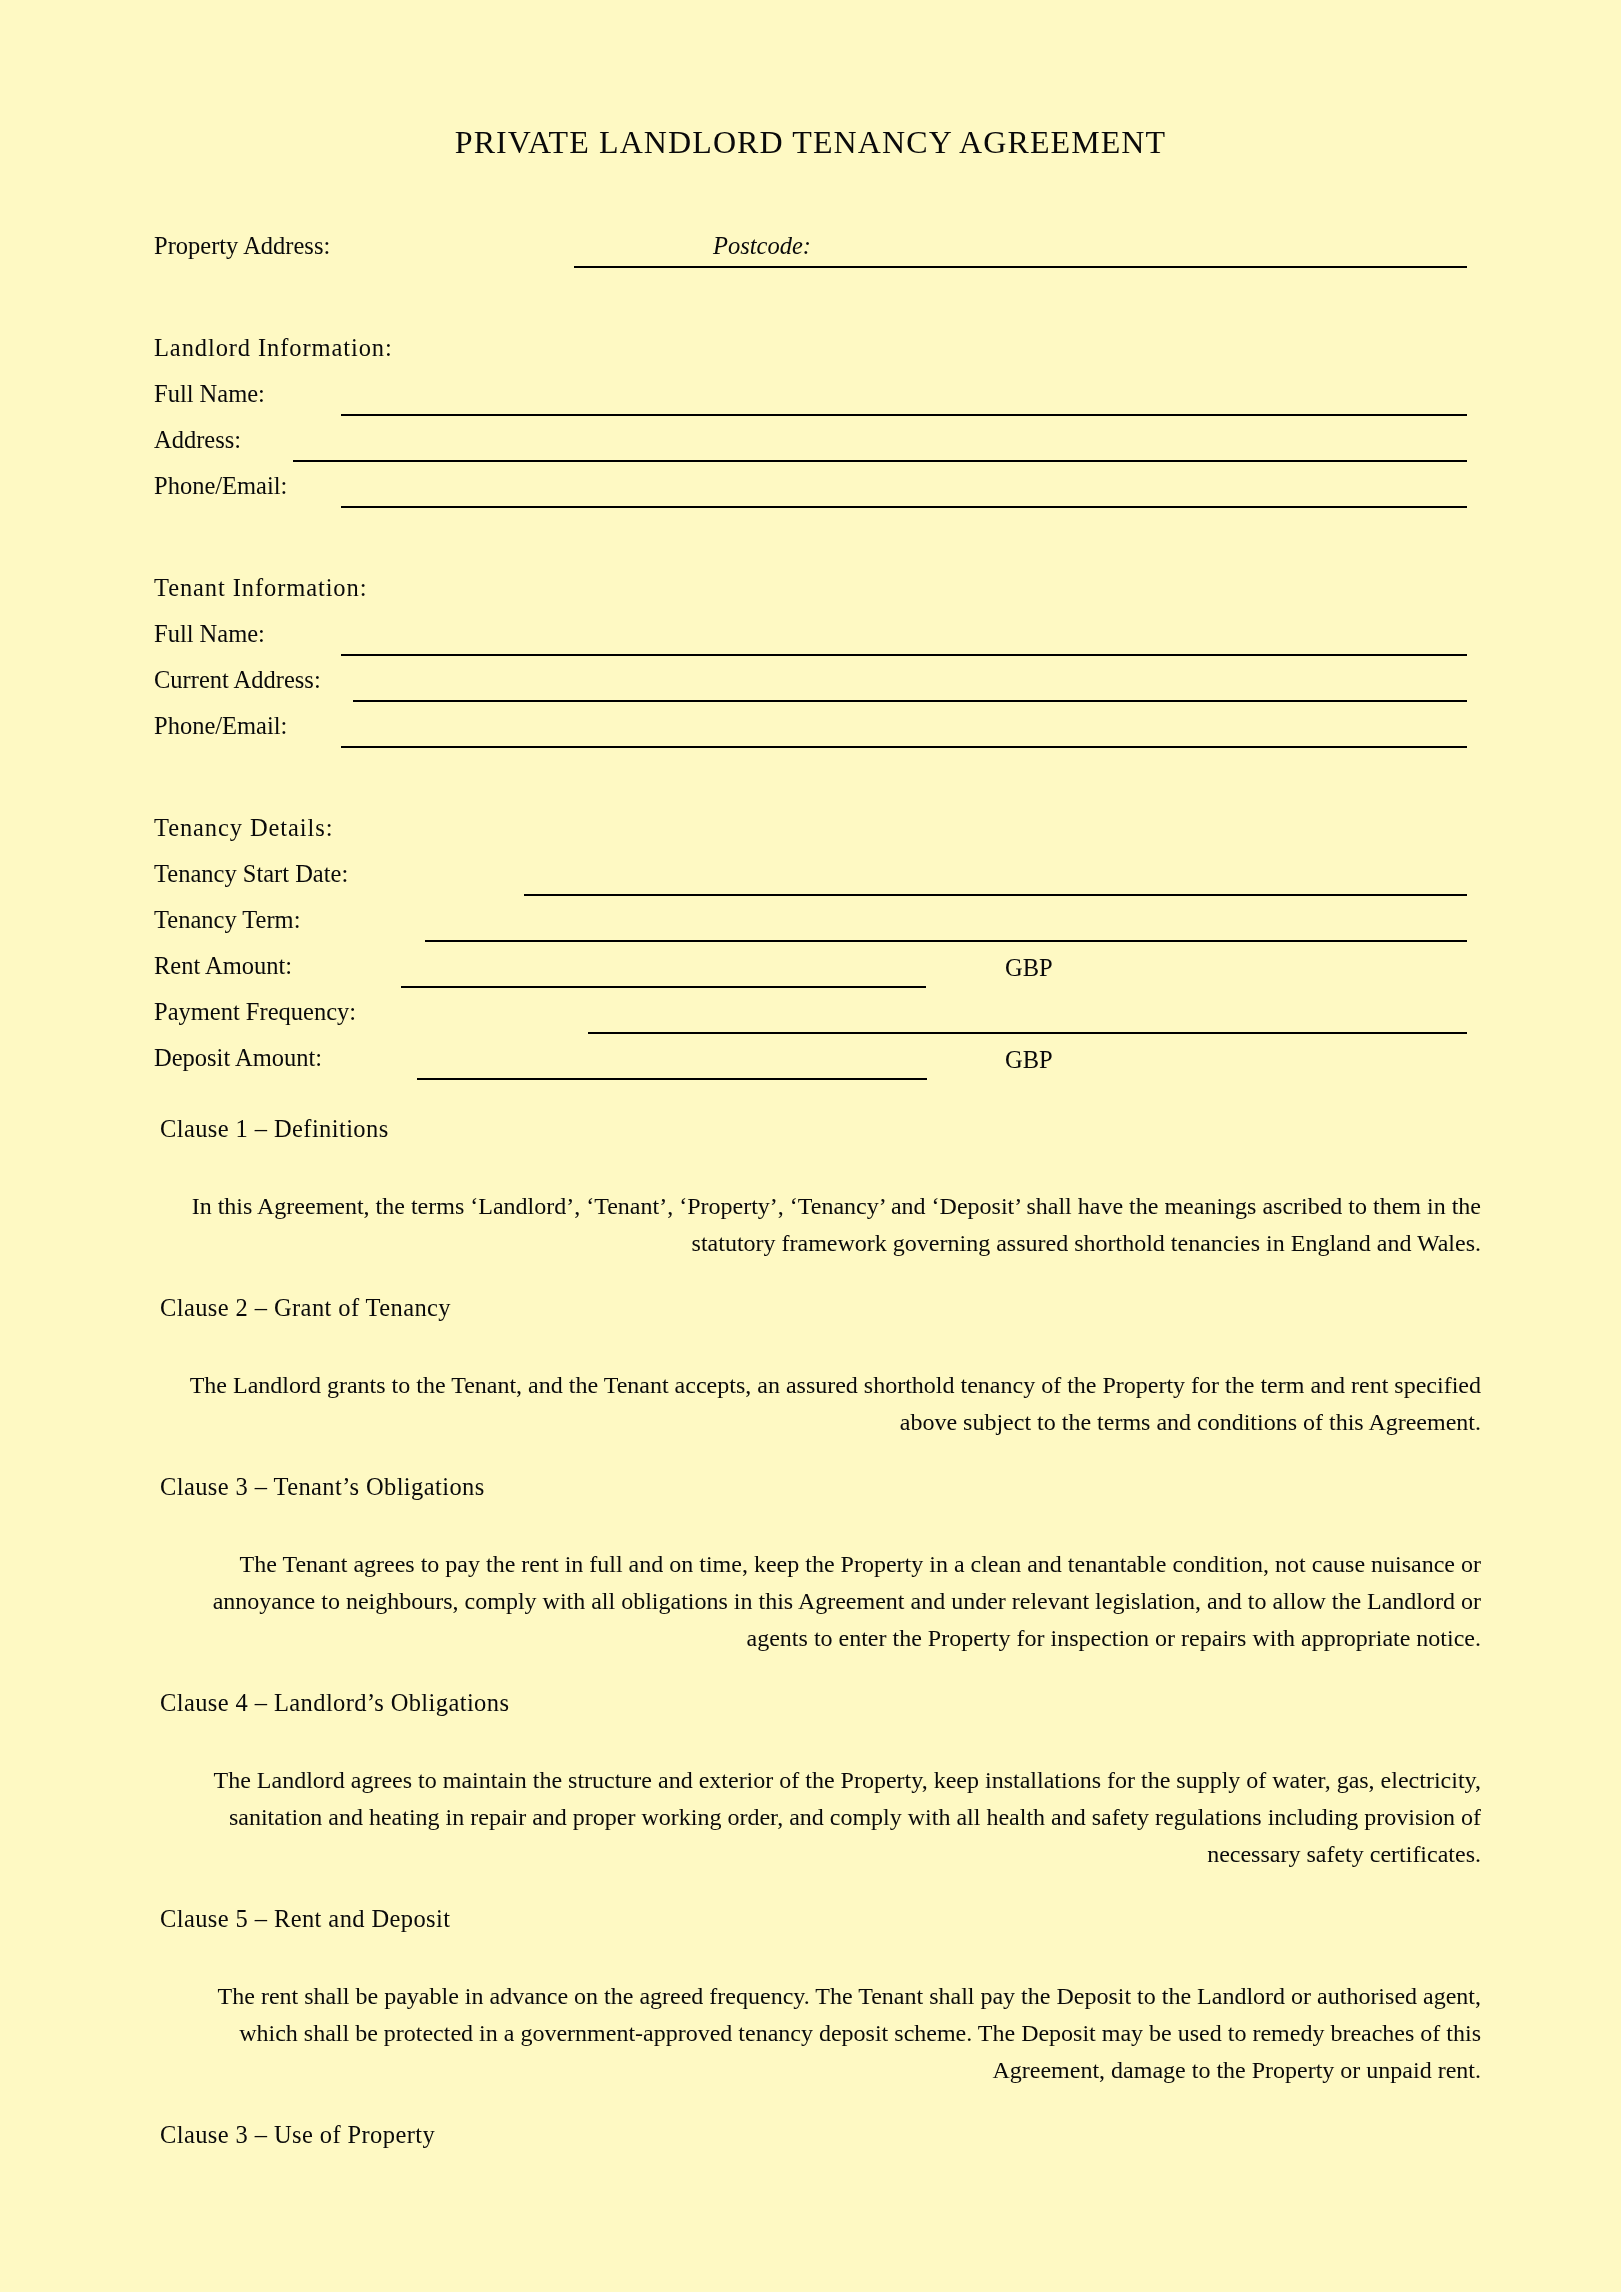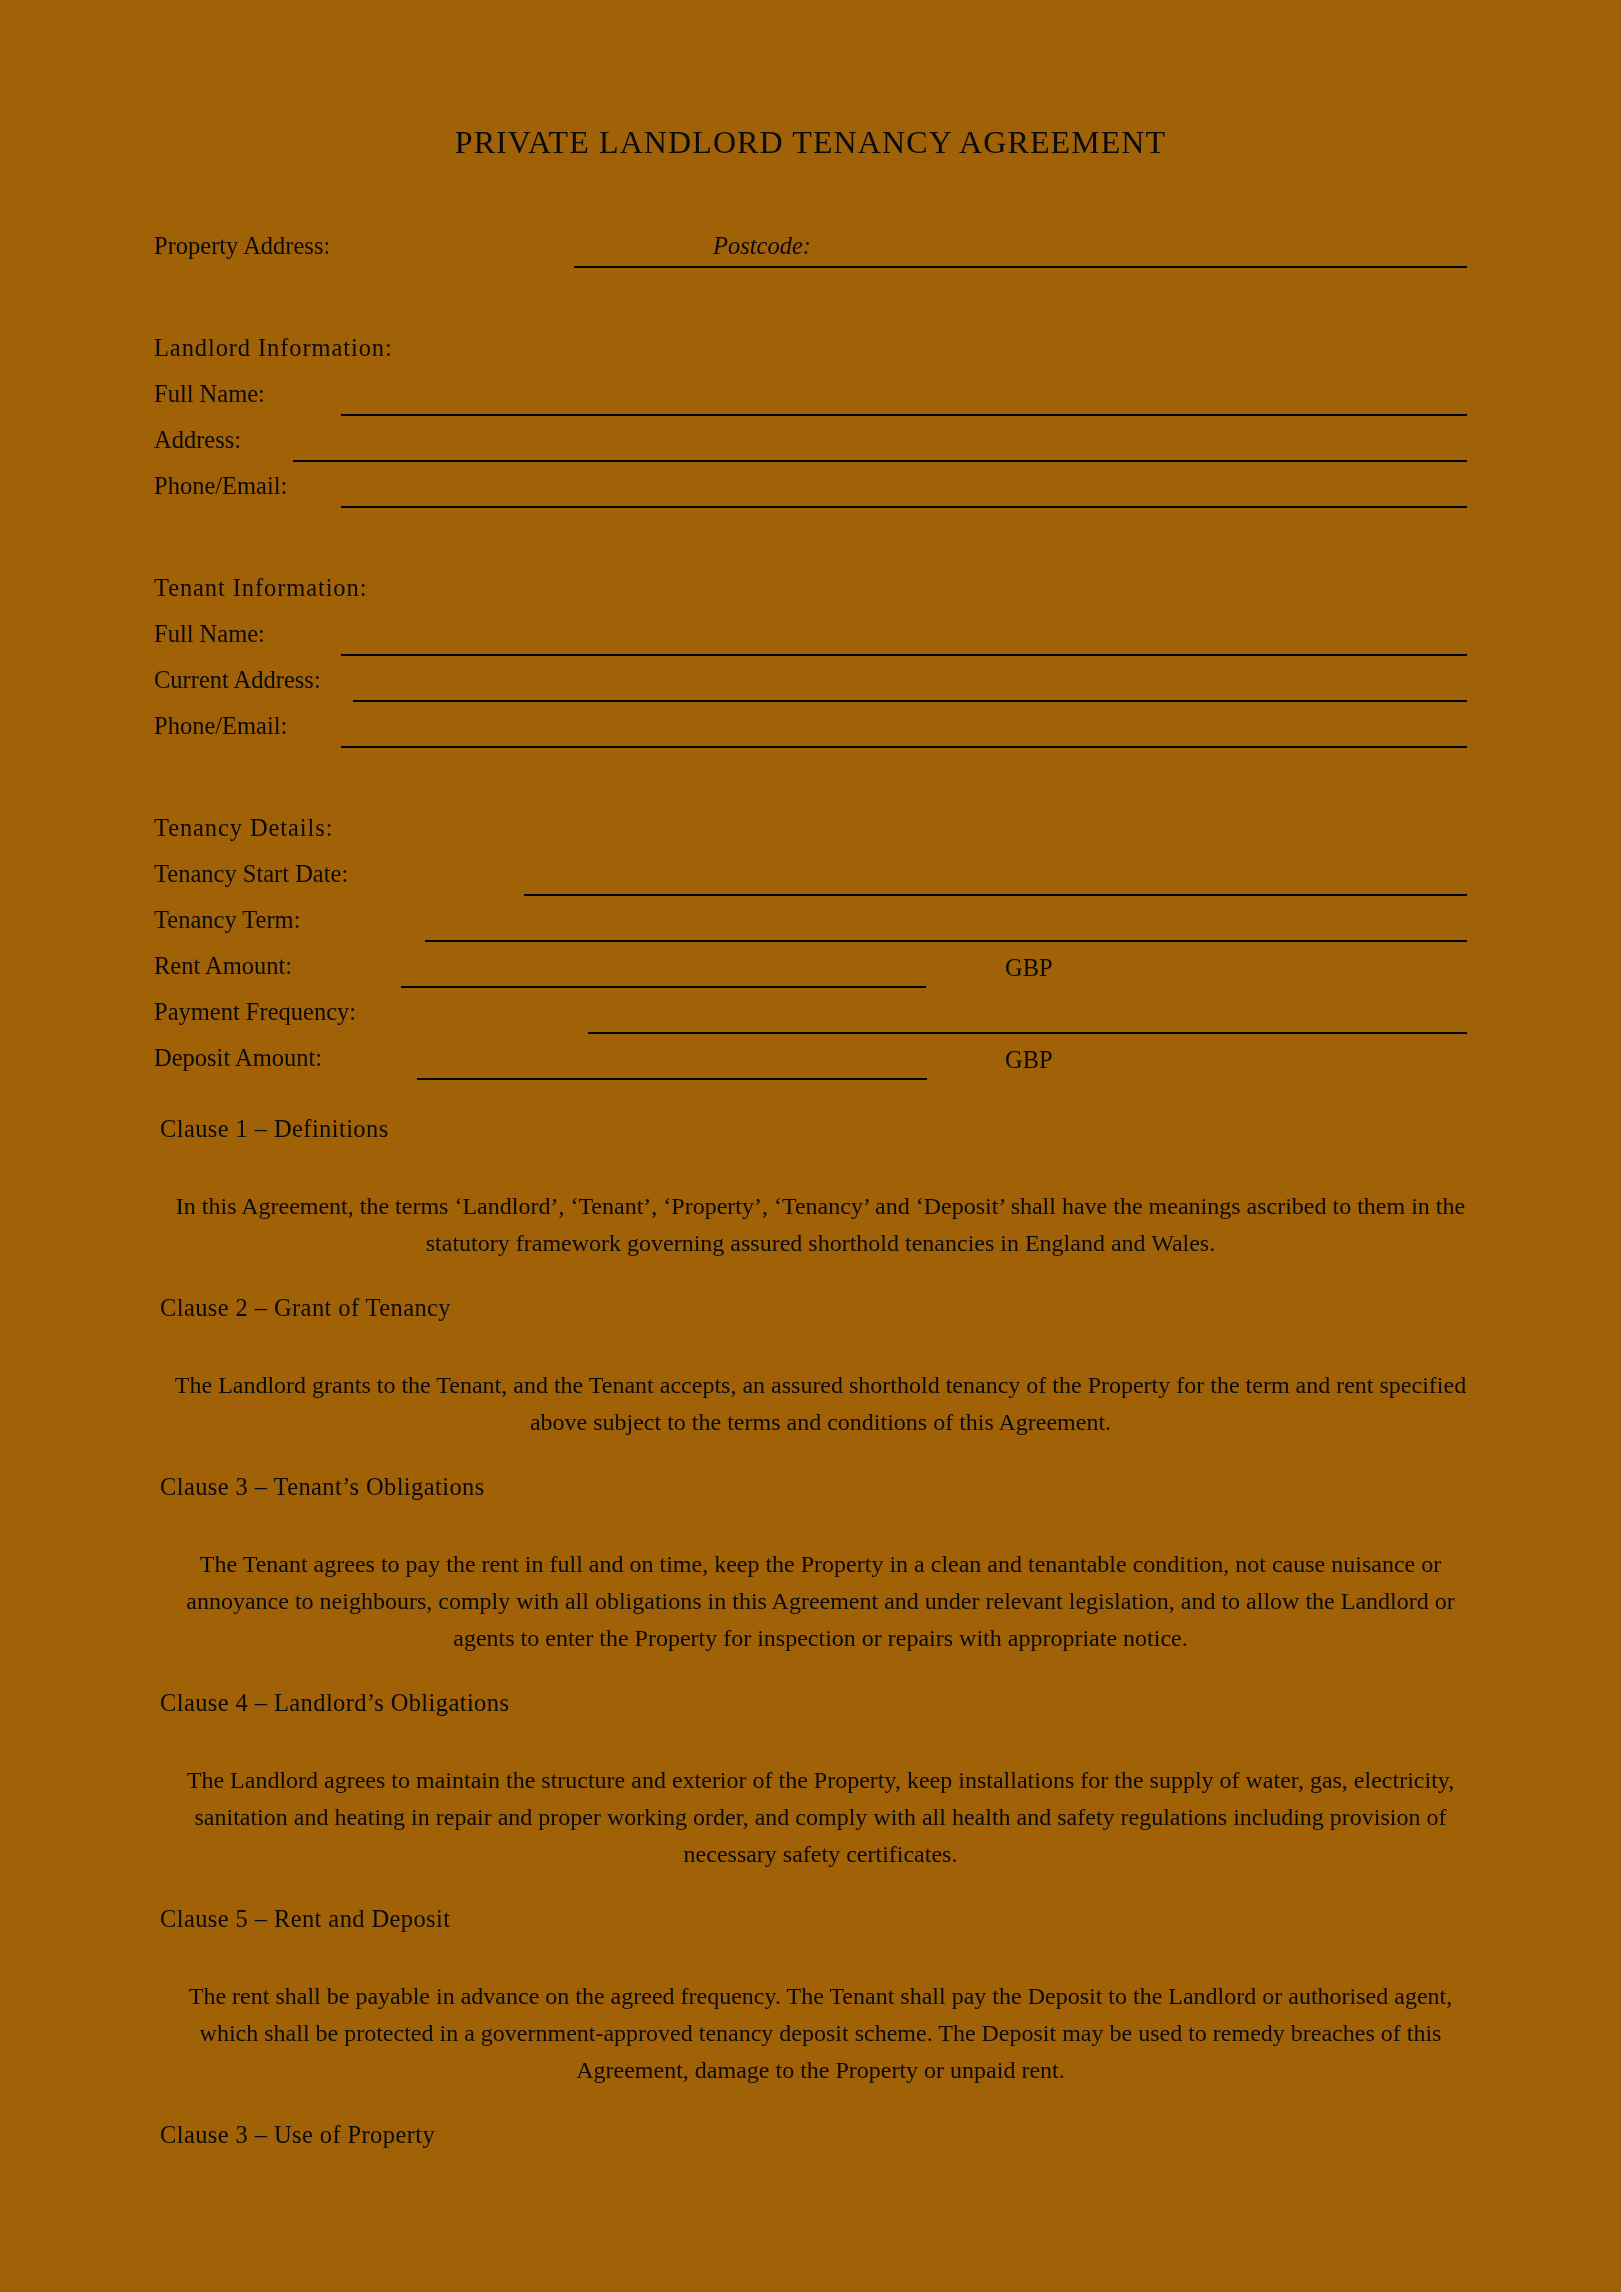--- a/index.html
+++ b/index.html
@@ -13,21 +13,21 @@
     height: 2293px;
     position: relative;
     font-family: "Liberation Serif", "DejaVu Serif", serif;
     color: #0a0a0a;
     overflow: hidden;
   }
 
   .page {
     position: absolute;
     inset: 0;
-    background: #a16207;
+    background: #fef9c3;
   }
 
   
   .doc-title {
     position: absolute;
     left: 0;
     right: 0;
     top: 123px;
     text-align: center;
     font-size: 32px;
@@ -98,21 +98,21 @@
 
   .clause-heading {
     font-size: 24.5px;
     line-height: 31px;
     letter-spacing: 0.4px;
     margin-bottom: 12.7px;
   }
   .clause-body {
     font-size: 24px;
     line-height: 37px;
-    text-align: center;
+    text-align: right;
     margin-top: 44px;
   }
 </style>
 </head>
 <body>
 
 <div class="page">
 
   <div class="doc-title">PRIVATE LANDLORD TENANCY AGREEMENT</div>
 

